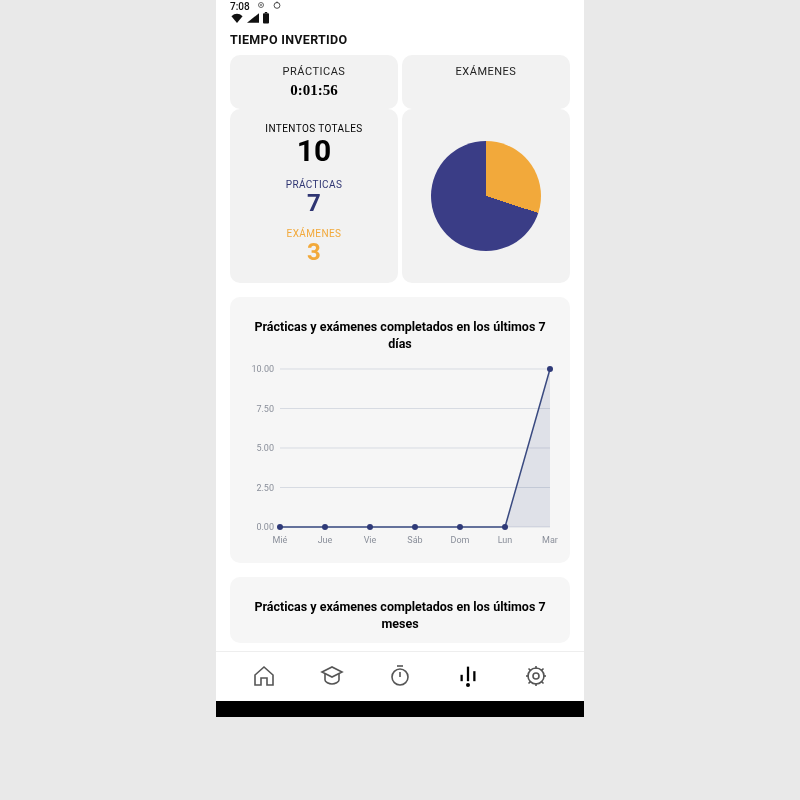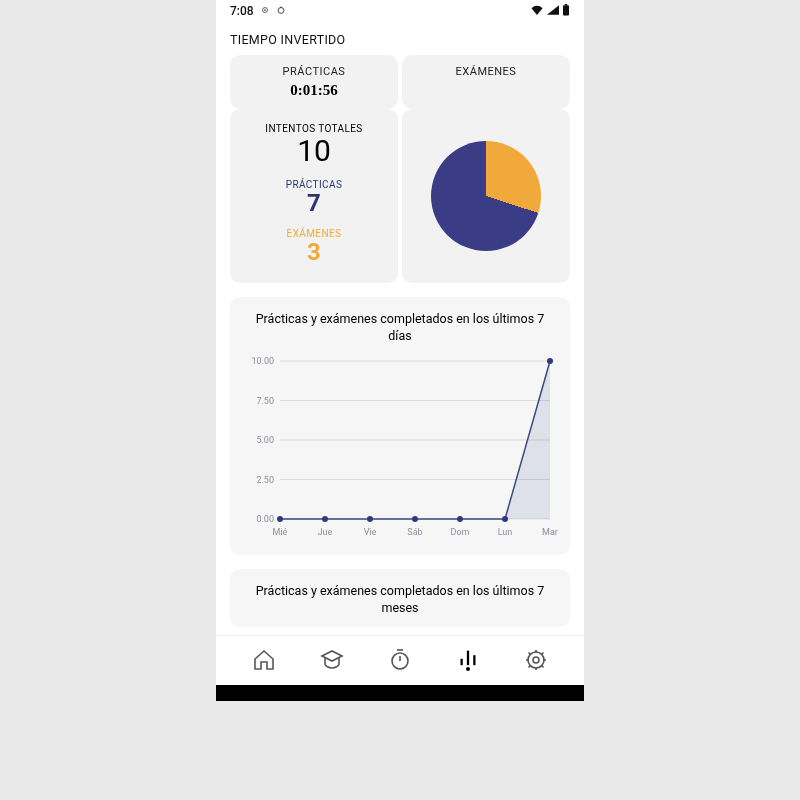--- a/index.html
+++ b/index.html
@@ -11,61 +11,61 @@
   }
   .phone {
     width: 368px;
     background: #fff;
     margin-top: 0;
     position: relative;
     overflow: hidden;
   }
   .status-bar {
     height: 22px;
-    display: flex; align-items: center; justify-content: space-between;
+    display: flex; align-items: flex-start; justify-content: space-between;
     padding: 0 14px;
-    font-size: 12px; font-weight: 500; color: #111;
+    font-size: 10px; font-weight: 500; color: #111; flex-direction: column;
   }
   .status-left { display: flex; align-items: center; gap: 6px; }
   .status-right { display: flex; align-items: center; gap: 3px; }
   .content { padding: 0 14px 8px; }
   .section-title {
-    font-size: 12.5px; font-weight: 400; letter-spacing: 0.3px;
+    font-size: 12.5px; font-weight: 700; letter-spacing: 0.3px;
     margin: 10px 0 8px; color: #111;
   }
   .row2 { display: flex; gap: 4px; }
   .card {
     background: #f2f2f2;
     border-radius: 10px;
     flex: 1;
     padding: 10px 6px;
     text-align: center;
   }
   .card-lbl { font-size: 11px; letter-spacing: 0.5px; color: #222; }
   .card-val { font-size: 15px; font-weight: 700; margin-top: 4px; font-family: Liberation Serif, serif; }
   .stats-left { padding: 14px 6px 18px; }
   .stats-left .lbl { font-size: 10px; letter-spacing: 0.4px; }
-  .stats-left .big { font-size: 30px; font-weight: 400; line-height: 1.15; }
+  .stats-left .big { font-size: 30px; font-weight: 700; line-height: 1.15; }
   .stats-left .mid { font-size: 24px; font-weight: 700; line-height: 1.1; }
   .clr-navy { color: #2f3572; }
   .clr-orange { color: #f2a93b; }
   .stats-right { display:flex; align-items:center; justify-content:center; padding: 18px 6px; }
   .pie {
     width: 110px; height: 110px; border-radius: 50%;
     background: conic-gradient(#f2a93b 0deg 108deg, #3a3d86 108deg 360deg);
   }
   .chart-card {
     background: #f6f6f6;
     border-radius: 10px;
     margin-top: 14px;
     padding: 14px 10px 10px;
   }
   .chart-title {
-    font-size: 12.5px; font-weight: 400; text-align: center;
-    max-width: 300px; margin: 0 auto 6px; line-height: 1.35;
+    font-size: 12.5px; font-weight: 700; text-align: center;
+    max-width: 300px; margin: 8px auto 6px; line-height: 1.35;
   }
   .chart-box { width: 100%; height: 190px; }
   .axis text { font-size: 9px; fill: #8a8f9a; }
   .grid line { stroke: #d7dbe2; stroke-width: 1; }
   .series-area { fill: rgba(58,74,128,0.12); }
   .series-line { stroke: #3a4a80; stroke-width: 1.5; fill: none; }
   .series-dot { fill: #2f3a78; }
   .bottom-nav {
     height: 50px; border-top: 1px solid #eee;
     display: flex; align-items: center; justify-content: space-around;

